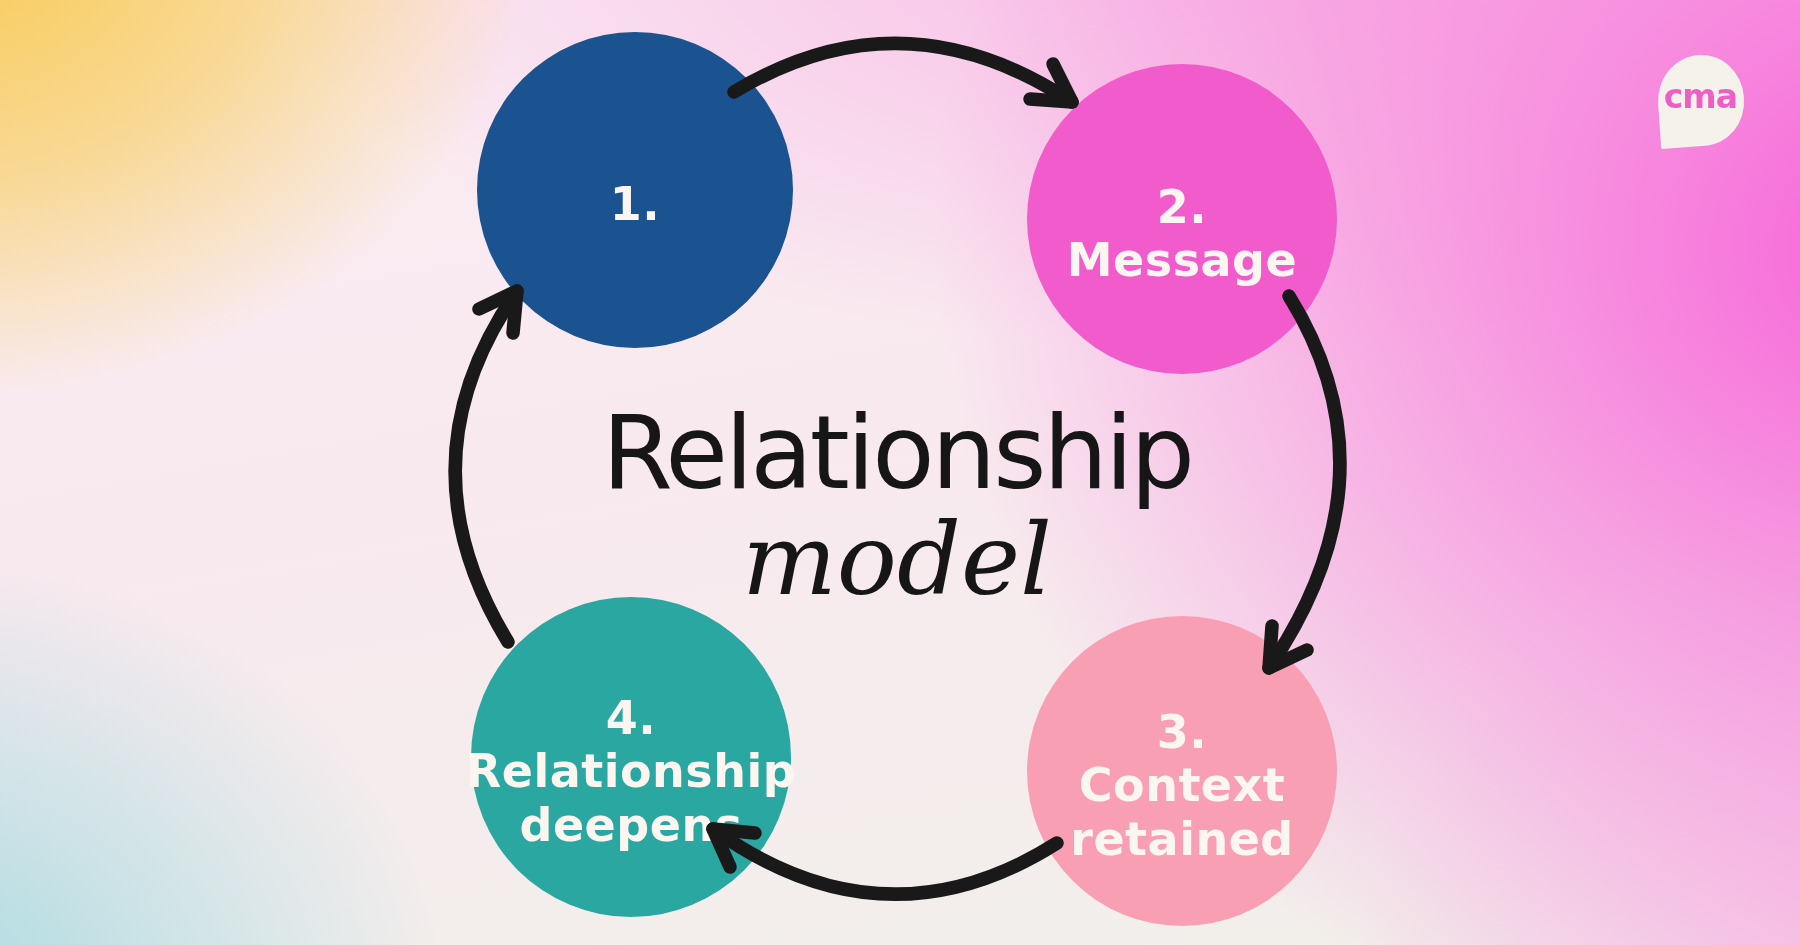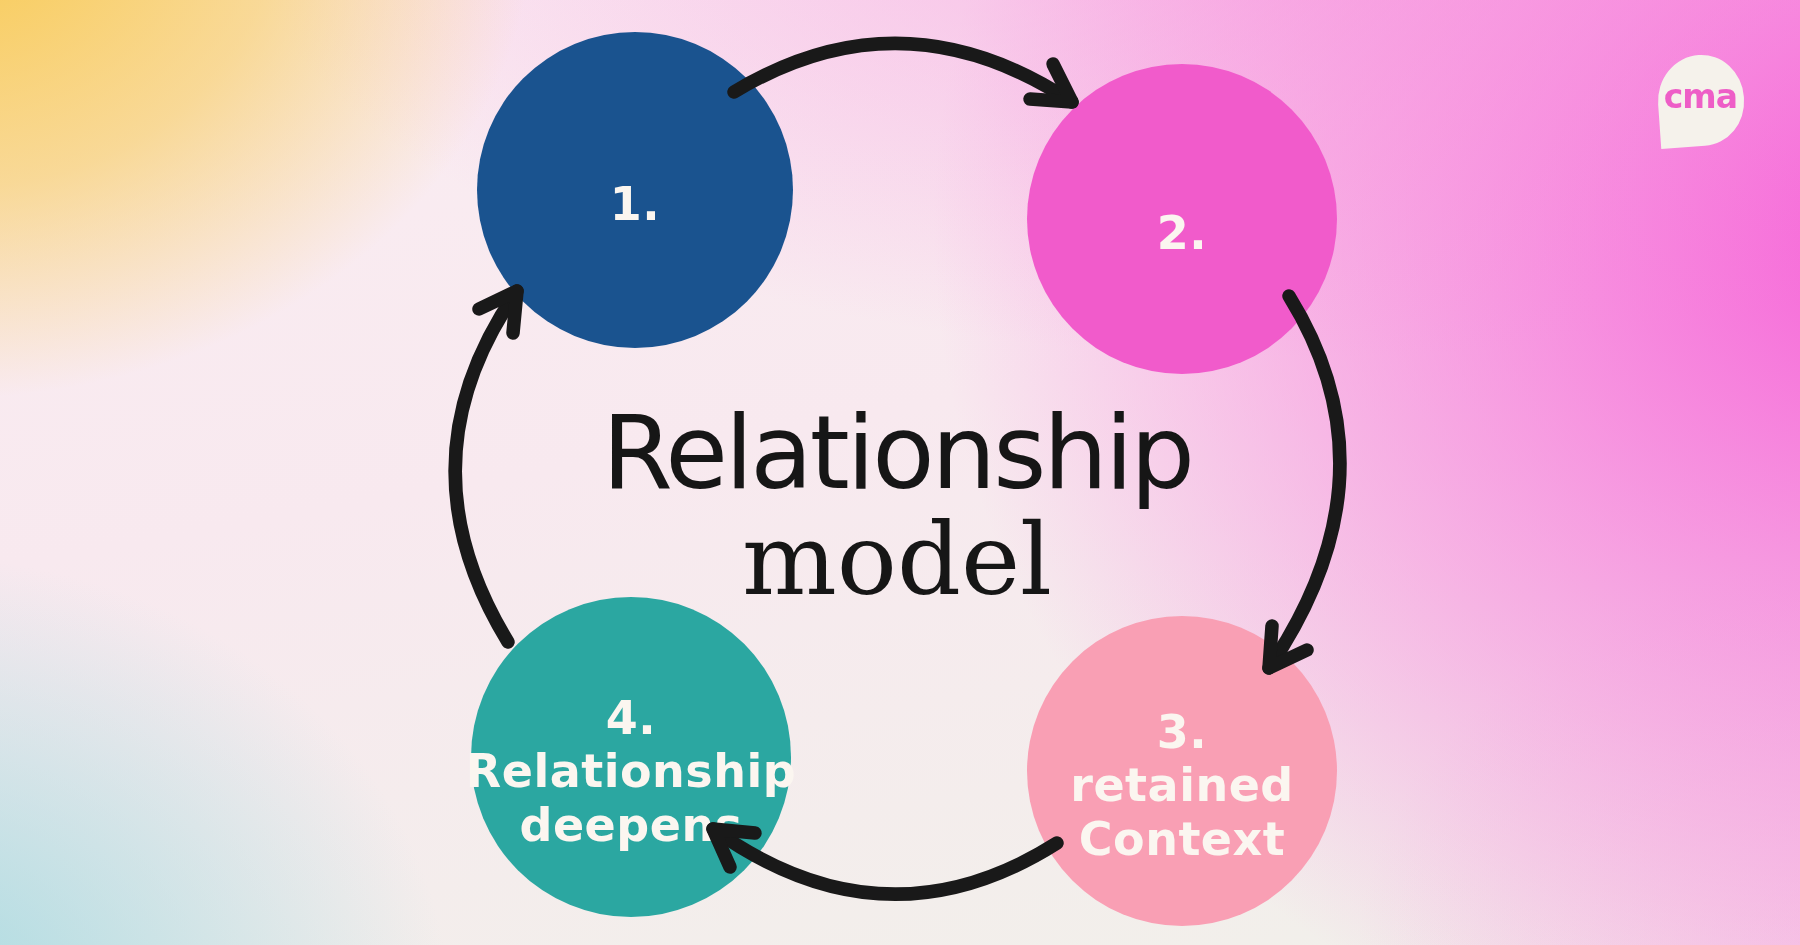--- a/index.html
+++ b/index.html
@@ -64,20 +64,21 @@
     margin: 0;
     font-family: "DejaVu Sans", "Liberation Sans", sans-serif;
     font-weight: 500;
     font-size: 102px;
     letter-spacing: -3px;
     line-height: 1.08;
   }
   .title-sub {
     margin: 2px 0 0 0;
     font-family: "DejaVu Serif", "Liberation Serif", serif;
+    font-style: italic;
     font-weight: 500;
     font-size: 100px;
     line-height: 1.0;
   }
 
   
   .logo {
     position: absolute;
     left: 1658px;
     top: 55px;
@@ -106,26 +107,27 @@
 <body>
 
 <div class="stage">
 
   <div class="circle" id="circle-1" style="background-color: rgb(26, 83, 143); color: rgb(251, 246, 240);">
     <span>1.</span>
   </div>
 
   <div class="circle" id="circle-2" style="background-color: rgb(241, 91, 203); color: rgb(251, 246, 240);">
     <span>2.</span>
+    <span>Message</span>
   </div>
 
   <div class="circle" id="circle-3" style="background-color: rgb(249, 159, 180); color: rgb(251, 246, 240);">
     <span>3.</span>
+    <span>Context</span>
     <span>retained</span>
-    <span>Context</span>
   </div>
 
   <div class="circle" id="circle-4" style="background-color: rgb(43, 167, 161); color: rgb(251, 246, 240);">
     <span>4.</span>
     <span>Relationship</span>
     <span>deepens</span>
   </div>
 
   <svg class="arrows" viewBox="0 0 1800 945" aria-hidden="true">
     <g fill="none" stroke-width="13.5" stroke-linecap="round" stroke-linejoin="round" stroke="#191919">

